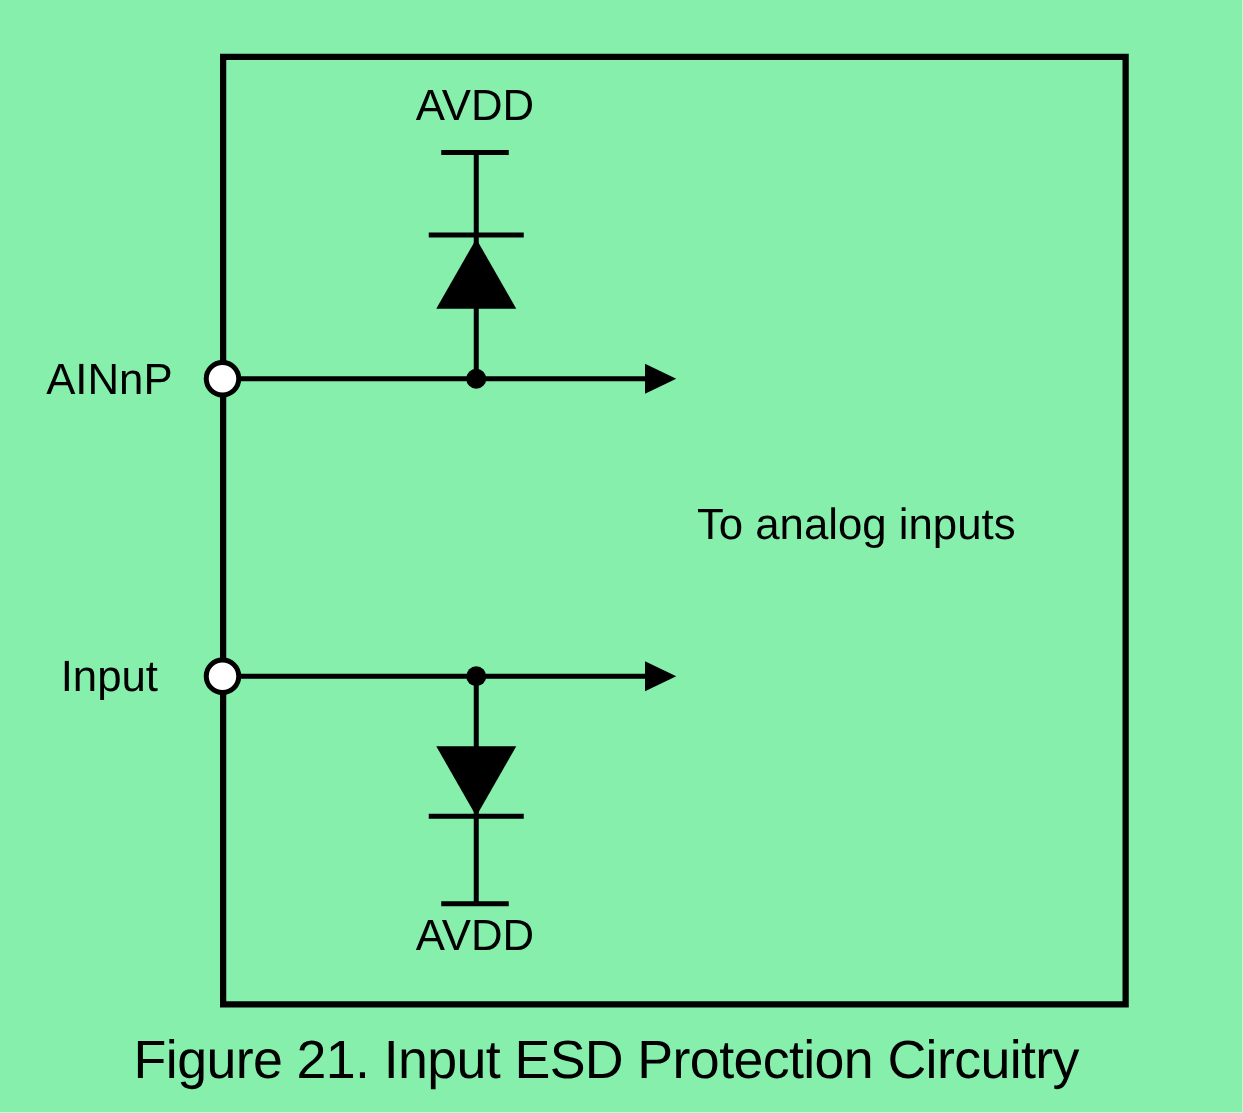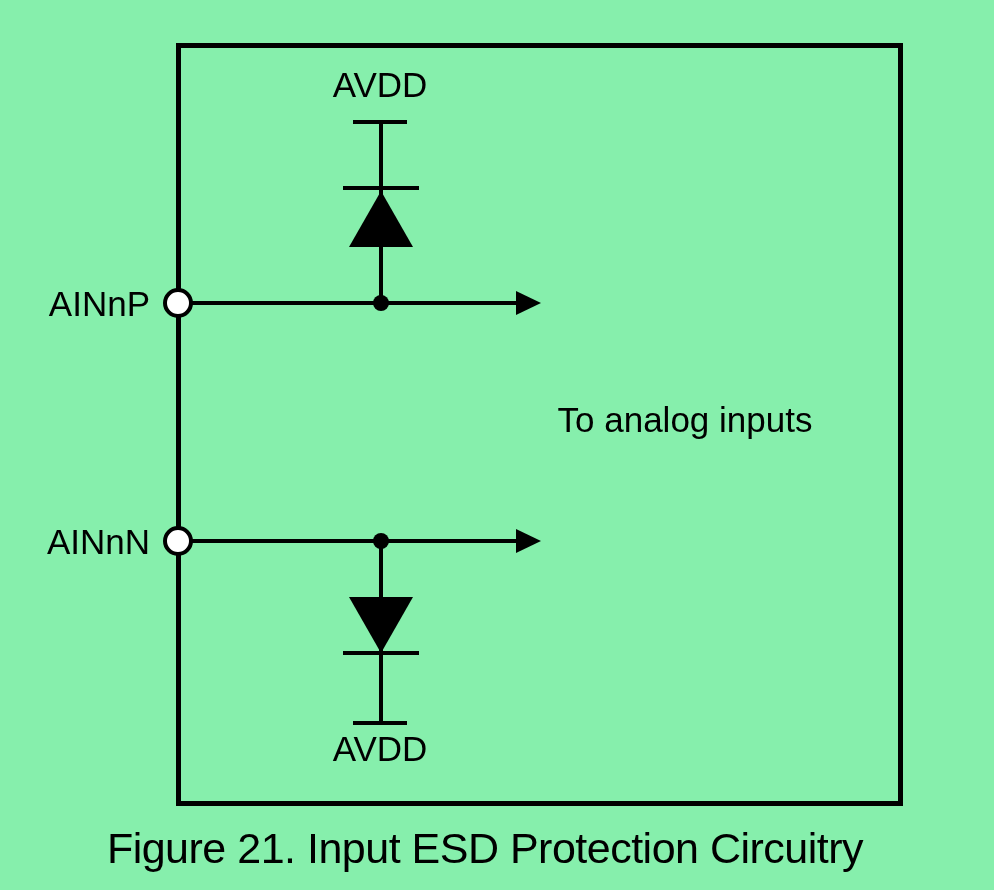--- a/index.html
+++ b/index.html
@@ -69,21 +69,21 @@
   }
 
   
   .lbl {
     font-size: 35px;
     line-height: 1.1;
     color: #000000;
     white-space: nowrap;
   }
   .lbl-center { text-align: center; }
-  .lbl-right  { text-align: right; }
+  .lbl-right  { text-align: center; }
 
   .caption {
     left: 85px; top: 824px;
     width: 800px;
     text-align: center;
     font-size: 43px;
     line-height: 1.15;
     letter-spacing: -0.5px;
     color: #000000;
     white-space: nowrap;
@@ -104,21 +104,21 @@
   <div class="abs tri-up" style="left:349px; top:191px;"></div>
 
   <div class="abs lbl lbl-right" style="left:25px; top:285px; width:125px;">AINnP</div>
   <div class="abs hwire" style="left:181px; top:301px; width:336px;"></div>
   <div class="abs dot" style="left:373px; top:295px;"></div>
   <div class="abs arrow-right" style="left:516px; top:291px;"></div>
   <div class="abs pin-circle" style="left:163px; top:288px;"></div>
 
   <div class="abs lbl lbl-center" style="left:545px; top:401px; width:280px;">To analog inputs</div>
 
-  <div class="abs lbl lbl-right" style="left:25px; top:523px; width:125px;">AINnN</div>
+  <div class="abs lbl lbl-right" style="left:25px; top:523px; width:125px;">Input</div>
   <div class="abs hwire" style="left:181px; top:539px; width:336px;"></div>
   <div class="abs dot" style="left:373px; top:533px;"></div>
   <div class="abs arrow-right" style="left:516px; top:529px;"></div>
   <div class="abs pin-circle" style="left:163px; top:526px;"></div>
 
   <div class="abs vwire" style="left:379px; top:541px; height:182px;"></div>
   <div class="abs tri-down" style="left:349px; top:597px;"></div>
   <div class="abs hwire" style="left:343px; top:651px; width:76px;"></div>
   <div class="abs hwire" style="left:353px; top:721px; width:54px;"></div>
   <div class="abs lbl lbl-center" style="left:305px; top:730px; width:150px;">AVDD</div>

